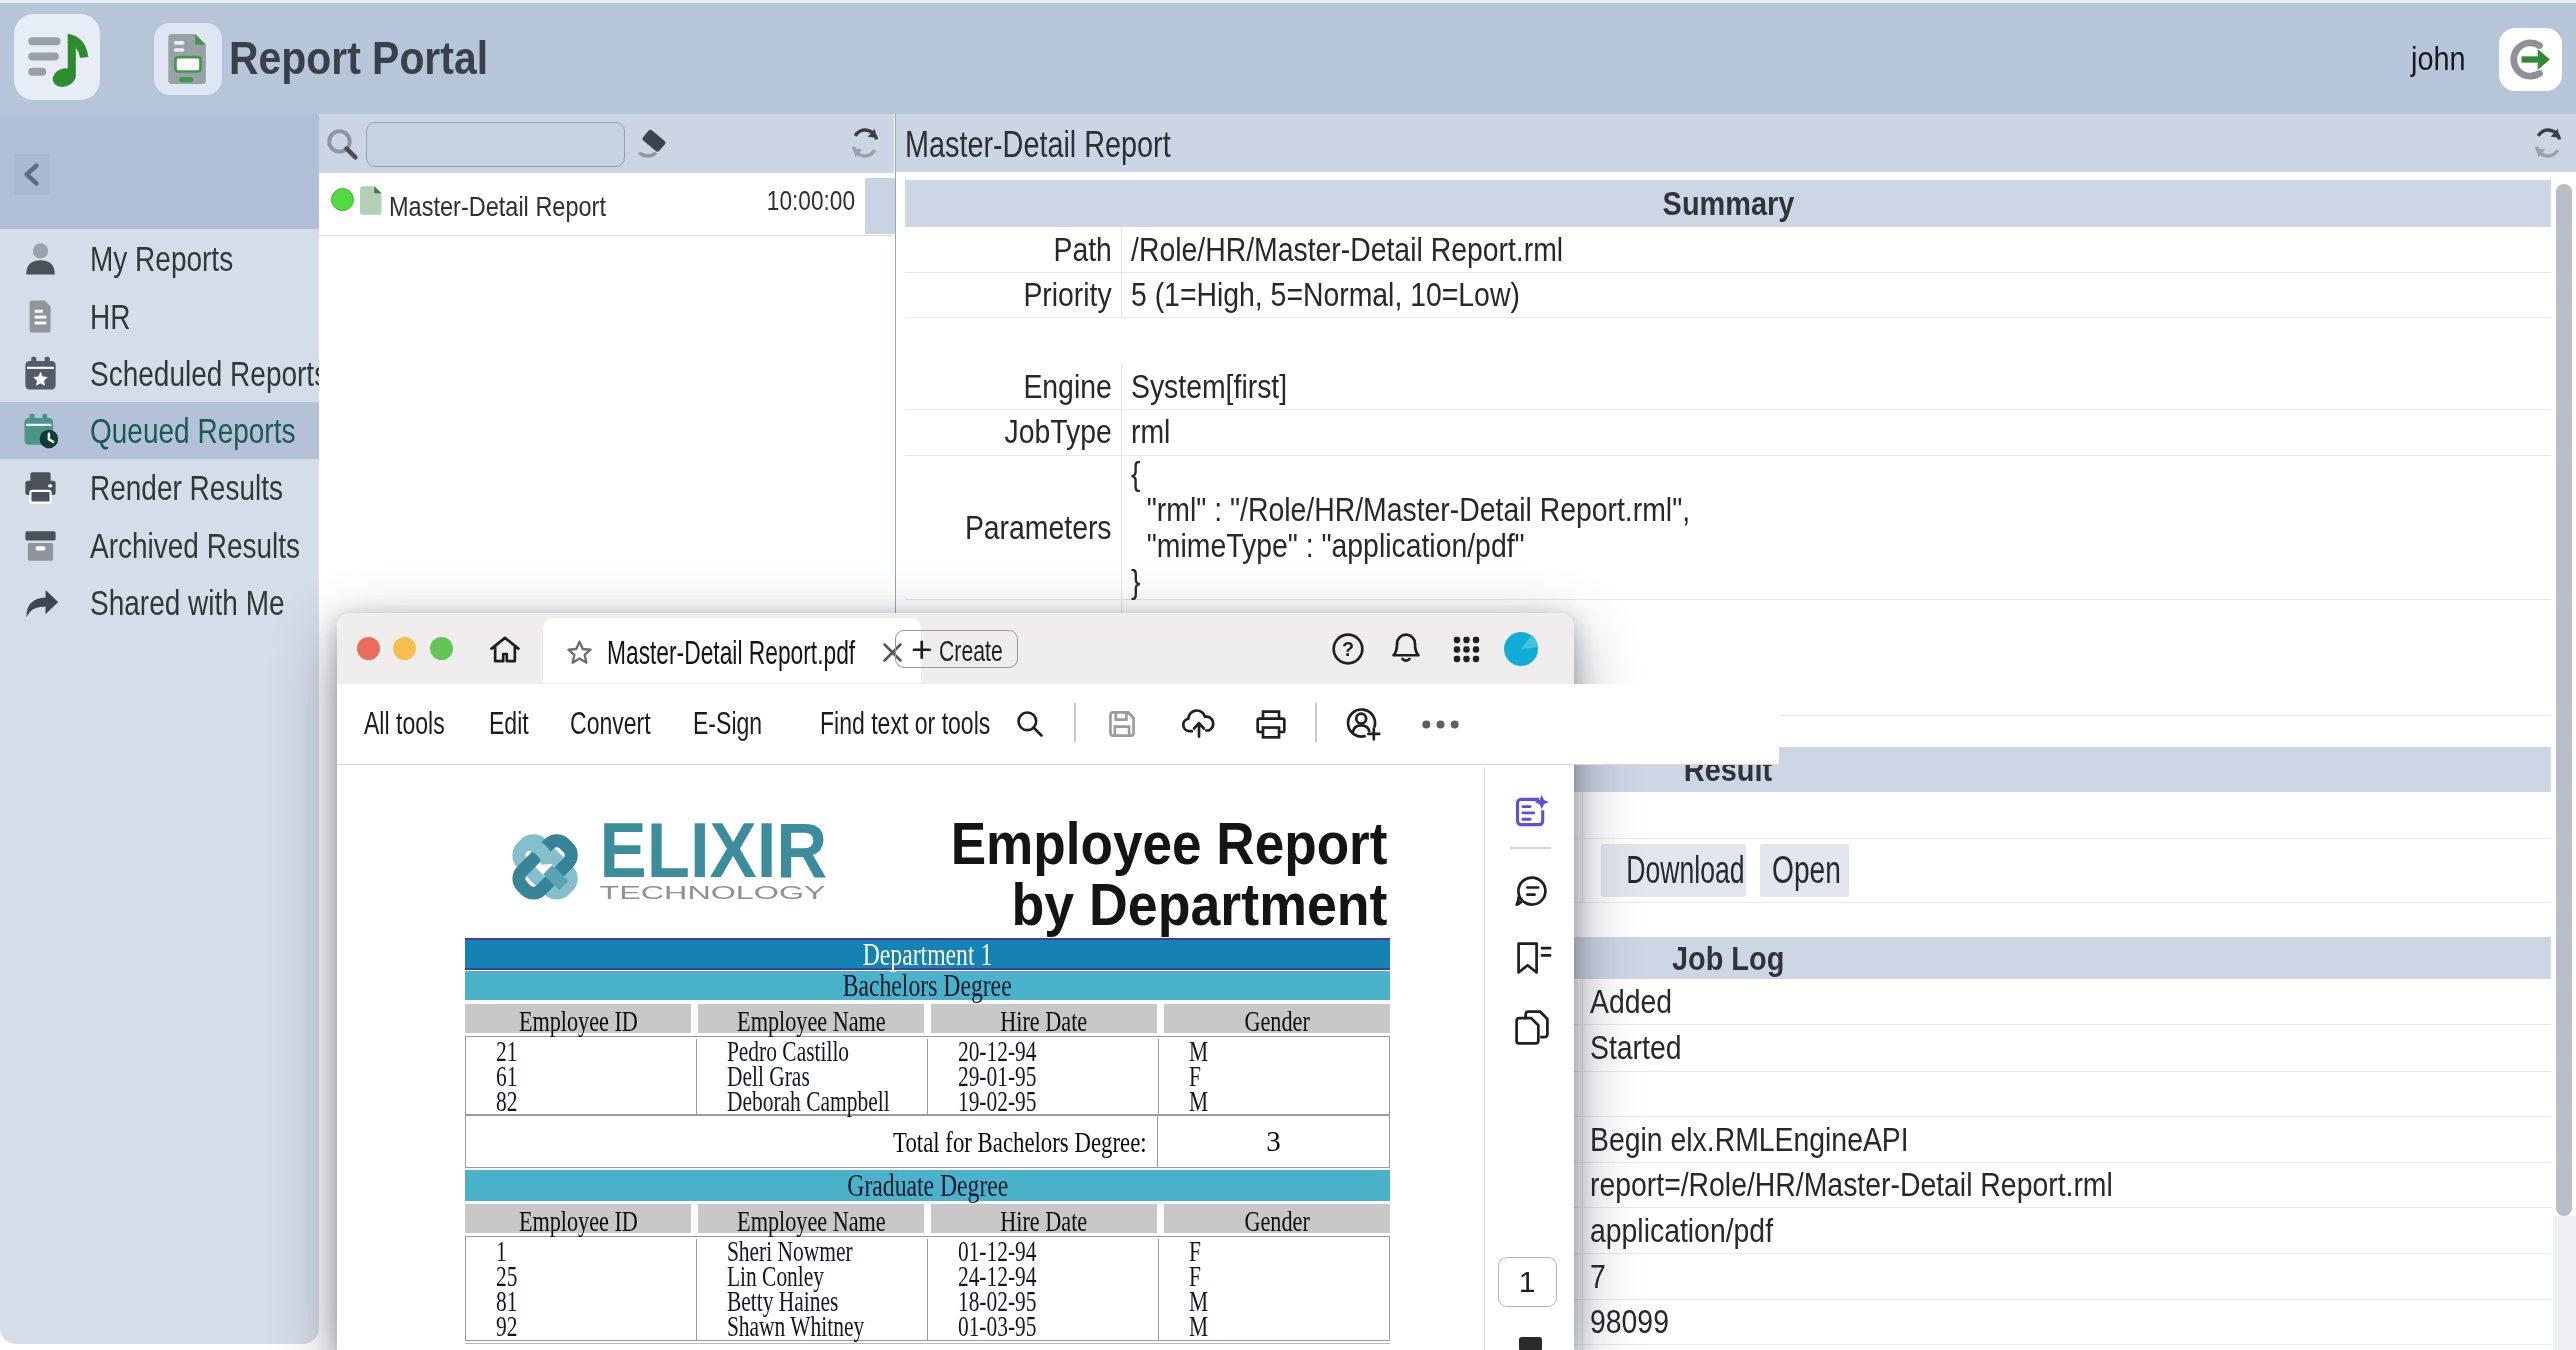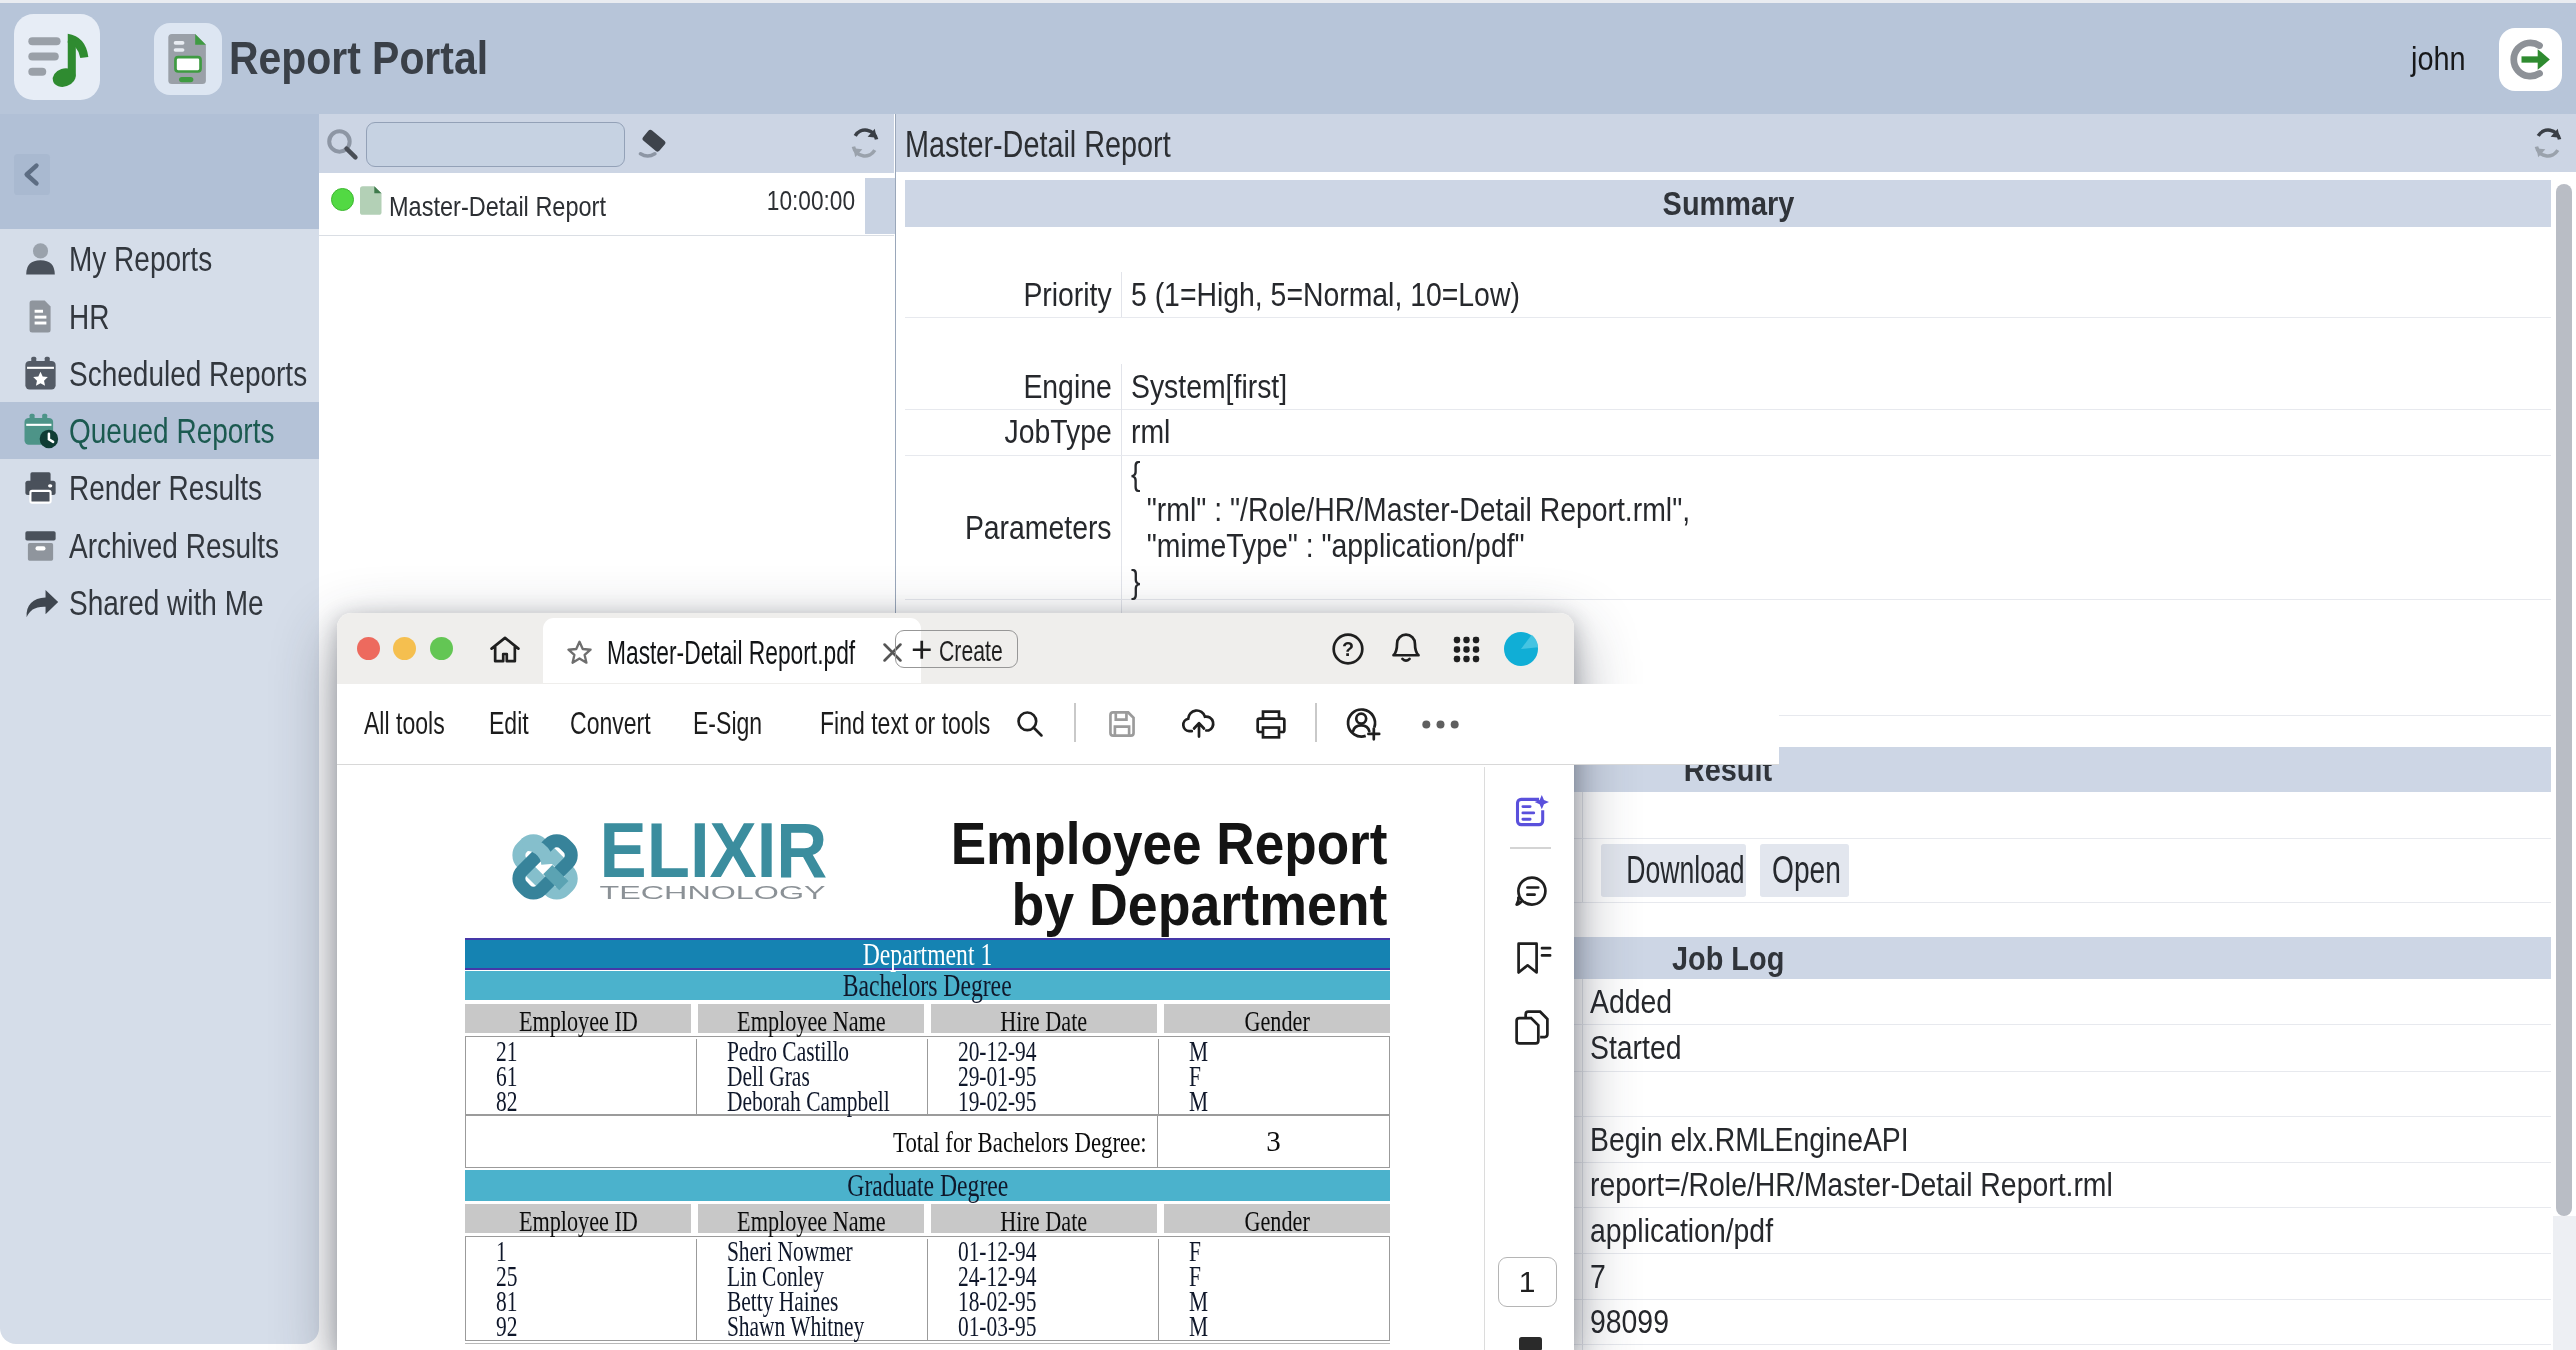--- a/index.html
+++ b/index.html
@@ -15,21 +15,21 @@
   #applogo { position:absolute; left:14.3px; top:14.3px; width:86px; height:86px; background:#e7edf6; border-radius:19.7px; }
   #docbadge { position:absolute; left:154px; top:23px; width:68px; height:72px; background:#dde6f2; border-radius:16px; }
   #apptitle { position:absolute; left:229px; top:29.5px; font-size:47px; font-weight:bold; color:#3a4048; letter-spacing:0px; }
   #username { position:absolute; left:2411px; top:39px; font-size:34px; color:#17181a; }
   #logoutbtn { position:absolute; left:2499px; top:28px; width:63px; height:63px; background:#fff; border-radius:16px; }
 
   
   #sidebar { position:absolute; left:0; top:114px; width:319px; height:1230px; background:#d5dde9; border-radius:0 0 16px 16px; }
   #sidestrip { position:absolute; left:0; top:0; width:319px; height:115px; background:#b1c0d6; }
   #collapsebtn { position:absolute; left:14.3px; top:40px; width:36px; height:41px; background:#a9b9d0; border-radius:3.6px; }
-  .menuitem { position:absolute; left:0; width:319px; height:57px; display:flex; align-items:center; }
+  .menuitem { position:absolute; left:0; width:319px; height:57px; display:flex; align-items:center;gap:21px; }
   .menuitem .mico { width:37px; height:37px; margin-left:21.5px; flex:0 0 auto; }
   .menuitem .mlabel { margin-left:10.7px; font-size:35px; color:#32373e; white-space:nowrap; display:inline-block; transform:scaleX(.8); transform-origin:0 50%; }
   .menuitem.sel { background:#b4c2d7; }
   .menuitem.sel .mlabel { color:#1b5a50; }
 
   
   #midpanel { position:absolute; left:319px; top:114px; width:577px; height:1236px; background:#fff; border-right:1.8px solid #9aa7ba; }
   #searchrow { position:absolute; left:0; top:0; width:575px; height:59px; background:#ccd5e4; }
   #searchinput { position:absolute; left:47px; top:8px; width:259px; height:45px; background:#c6d2e2; border:1.8px solid #93a1b7; border-radius:9px; }
   #listrow { position:absolute; left:0; top:59px; width:575px; height:63px; background:#fff; border-bottom:1.8px solid #dadee4; }
@@ -223,20 +223,28 @@
   <div id="titlerow">
       <div id="titletext">Master-Detail Report</div>
     <svg style="position:absolute;left:1636px;top:13.4px;" width="32" height="32" viewBox="0 0 36 36">
       <path d="M31 14 a13 13 0 0 0 -24 -4" fill="none" stroke="#3a3f46" stroke-width="4"></path>
       <path d="M29 2 l2 10 l-10 -1 z" fill="#3a3f46"></path>
       <path d="M5 22 a13 13 0 0 0 24 4" fill="none" stroke="#9aa2ac" stroke-width="4"></path>
       <path d="M7 34 l-2 -10 l10 1 z" fill="#9aa2ac"></path>
     </svg>
   </div>
   <div class="secheader" style="top:66px; height:47px; line-height:47px;"><span>Summary</span></div>
+  <div class="srow" style="top:113px; height:46px;">
+      <div class="lbl">
+        <span class="cR">Path</span>
+      </div>
+      <div class="val">
+        <span class="cL">/Role/HR/Master-Detail Report.rml</span>
+      </div>
+    </div>
   <div class="srow" style="top:158px; height:46px;">
       <div class="lbl">
         <span class="cR">Priority</span>
       </div>
       <div class="val">
         <span class="cL">5 (1=High, 5=Normal, 10=Low)</span>
       </div>
     </div>
   <div class="srow" style="top:250px; height:46px;">
       <div class="lbl">

